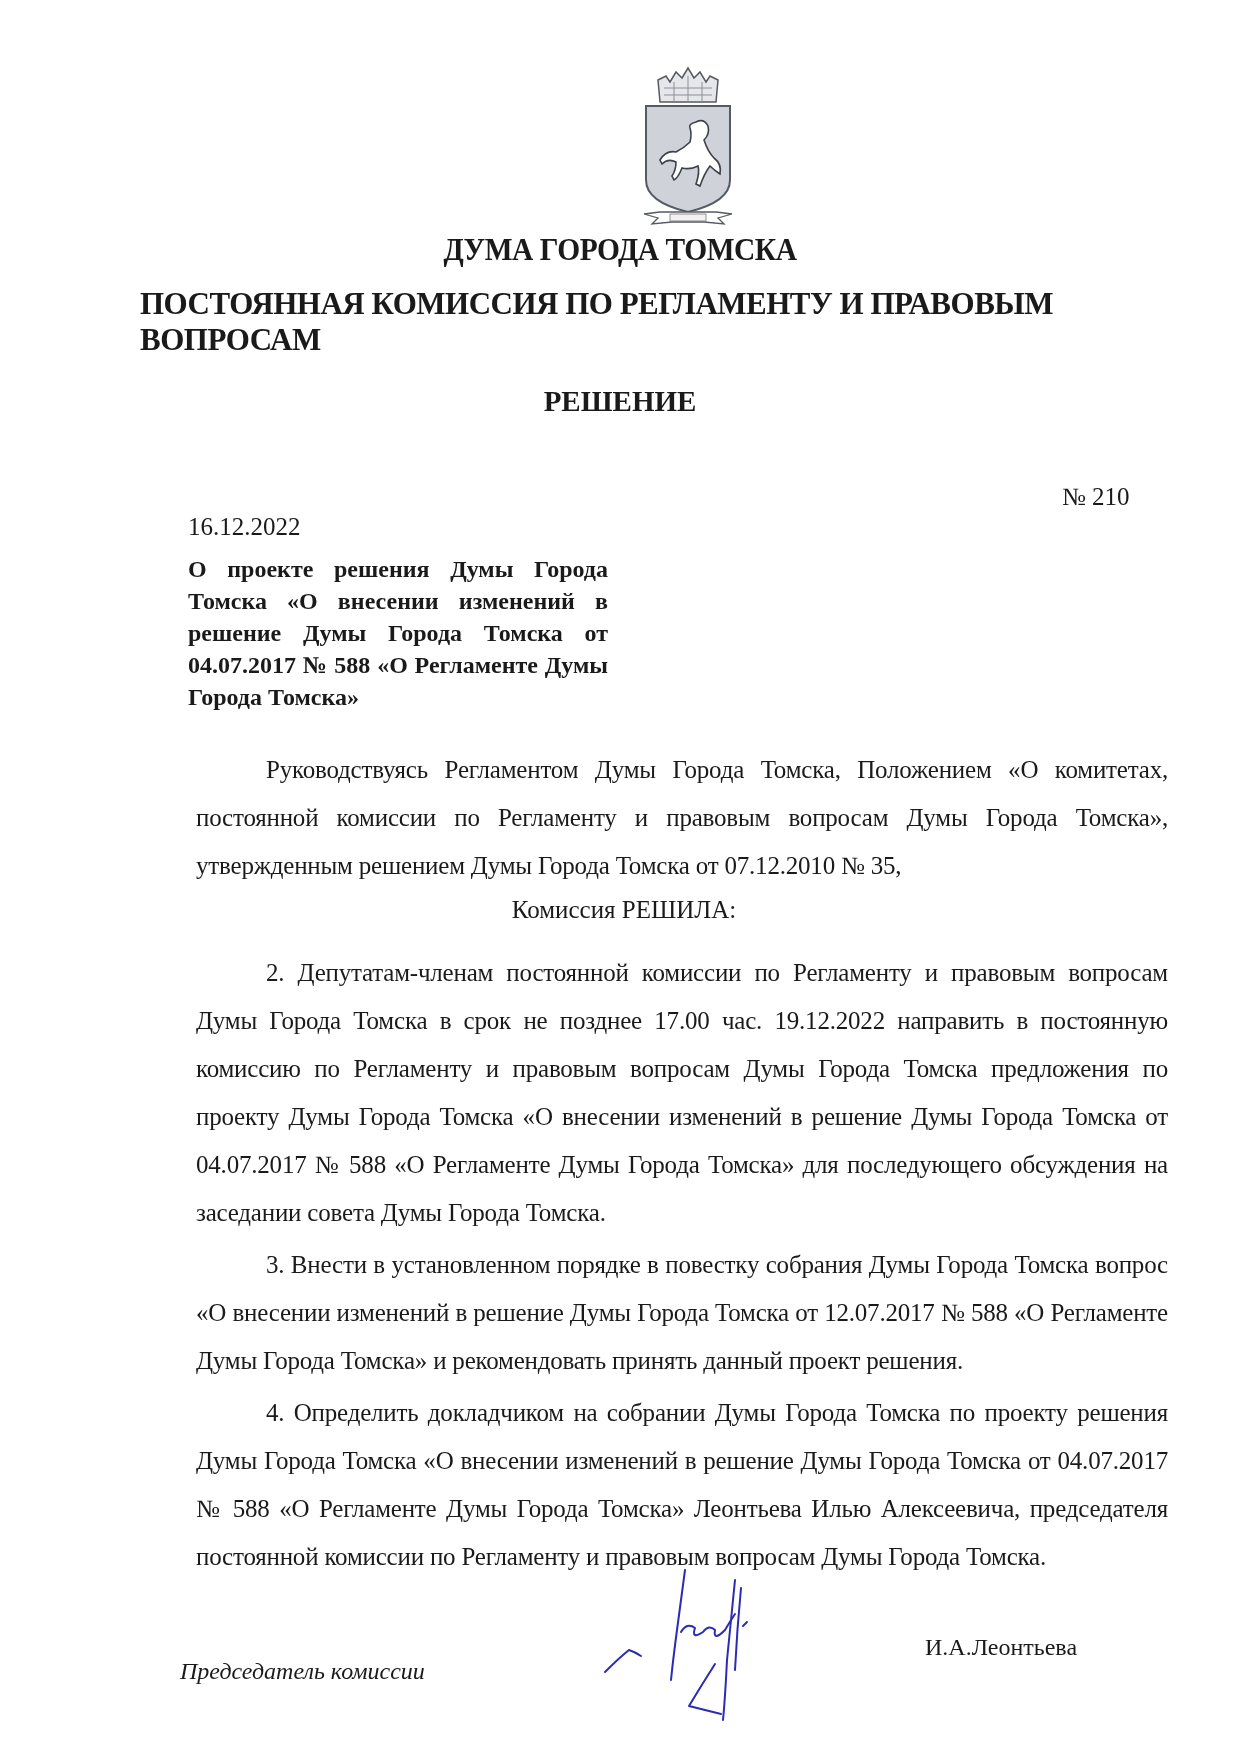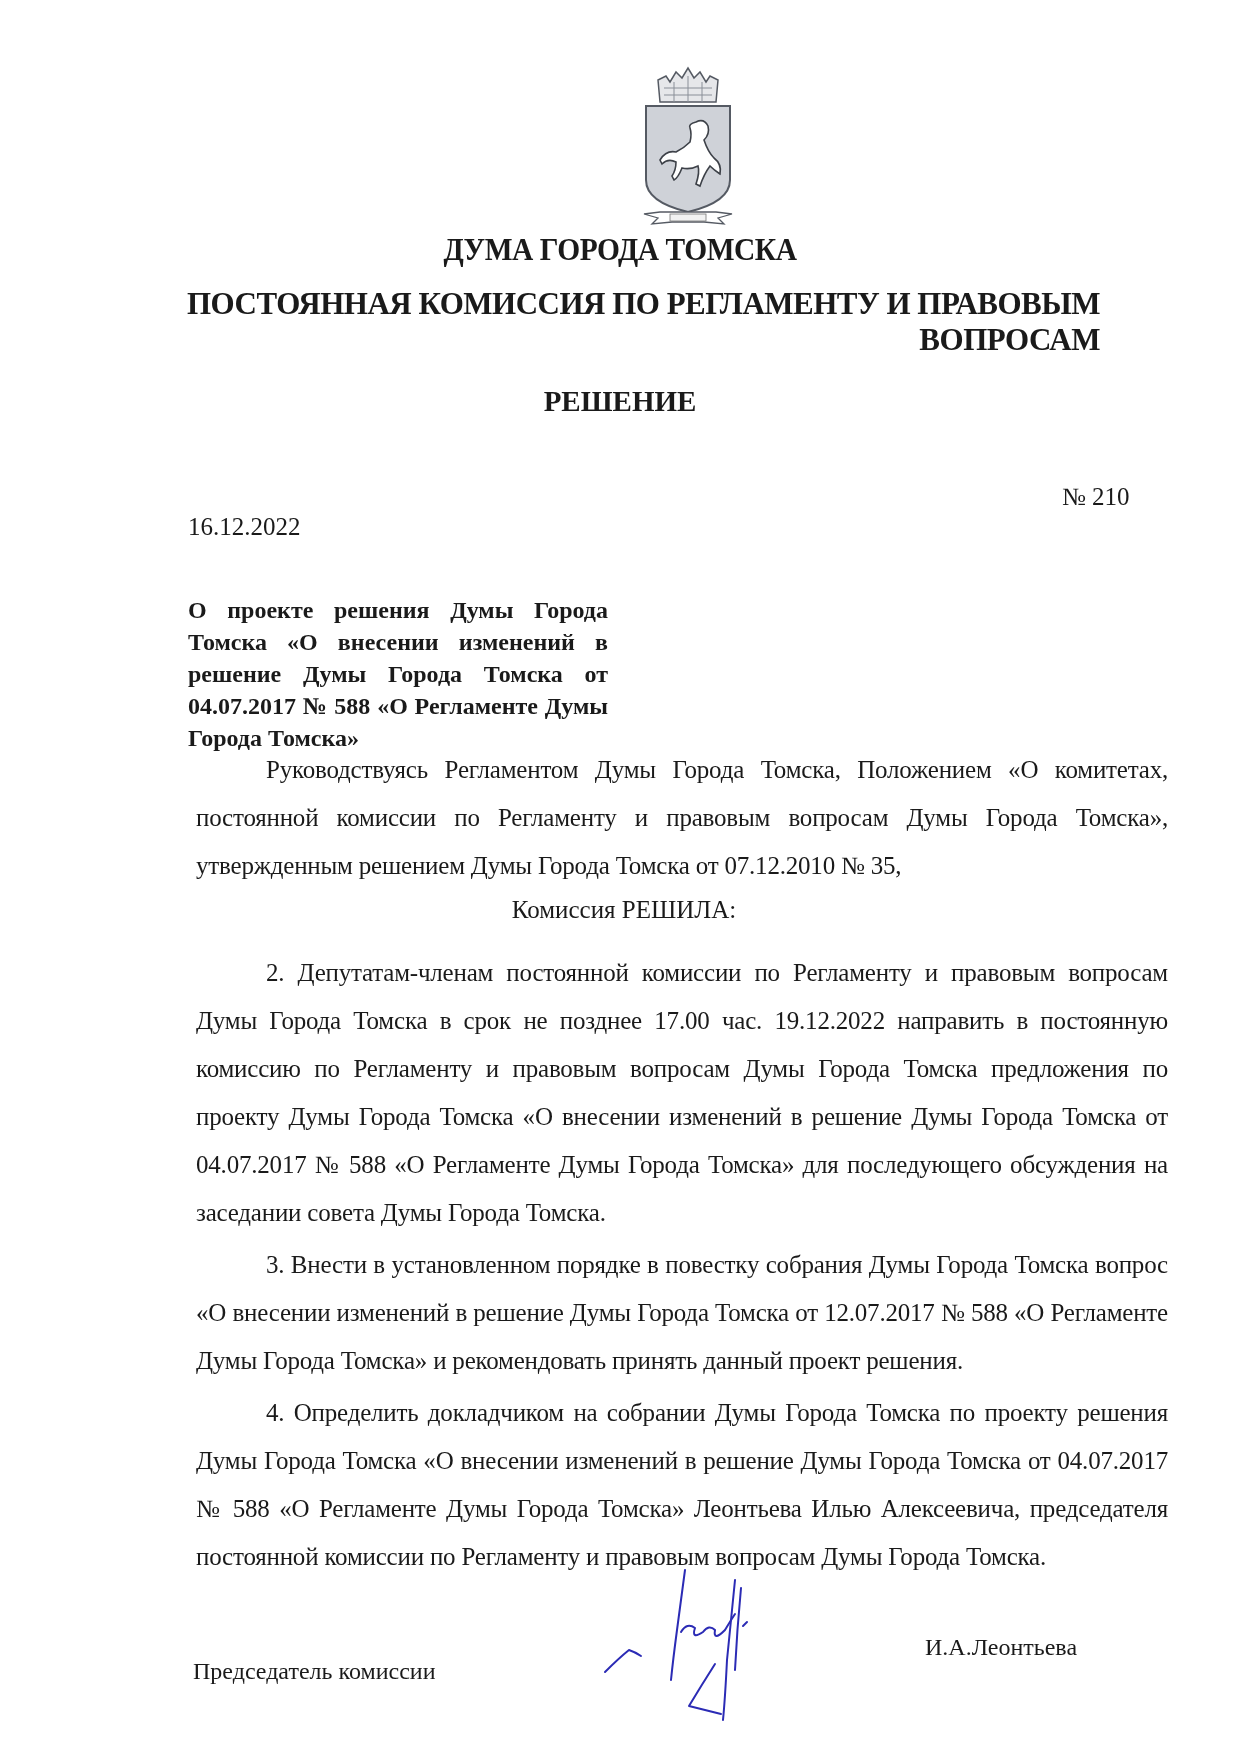--- a/index.html
+++ b/index.html
@@ -7,43 +7,43 @@
     width: 1240px; height: 1753px; position: relative; overflow: hidden;
     font-family: "Liberation Serif", "DejaVu Serif", serif; color: #1a1a1a;
   }
   .abs { position: absolute; }
   .emblem { left: 638px; top: 62px; width: 100px; height: 168px; }
   .h1 {
     left: 0; width: 1240px; top: 232px; text-align: center;
     font-size: 31px; font-weight: bold; letter-spacing: -0.5px; transform: scaleX(0.95);
   }
   .h2 {
-    left: 140px; width: 960px; top: 286px; text-align: right;
+    left: 140px; width: 960px; top: 286px; text-align: left;
     font-size: 31px; font-weight: bold; line-height: 36px; letter-spacing: -0.5px;
   }
   .h3 {
     left: 0; width: 1240px; top: 385px; text-align: center;
     font-size: 29px; font-weight: bold;
   }
   .docnum { left: 1062px; top: 483px; font-size: 25px; text-align: center; }
   .docdate { left: 188px; top: 513px; font-size: 25px; }
   .subject {
     left: 188px; top: 553px; width: 420px;
     font-size: 24px; font-weight: bold; line-height: 32px;
-    text-align: justify; text-align-last: left; margin-top: 41px;
+    text-align: justify; text-align-last: left;
   }
   .body {
     left: 192px; width: 980px; font-size: 25px; line-height: 48px;
     text-align: justify; letter-spacing: -0.2px;
   }
   .p1 { top: 742px; }
   .decided { left: 4px; width: 1240px; top: 896px; text-align: center; font-size: 25px; }
   .items { top: 945px; }
   .indent { text-indent: 70px; margin: 4px; }
-  .sig-label { left: 193px; top: 1658px; font-size: 24px; }
+  .sig-label { left: 180px; top: 1658px; font-size: 24px; font-style: italic; }
   .sig-name { left: 925px; top: 1634px; font-size: 24px; }
   .signature { left: 585px; top: 1560px; width: 190px; height: 170px; }
 </style>
 </head>
 <body>
 
 <div class="abs emblem">
   <svg width="100" height="168" viewBox="0 0 100 168">
 
     <path d="M22 40 L20 18 L28 14 L32 20 L38 10 L44 16 L50 6 L56 16 L62 10 L68 20 L72 14 L80 18 L78 40 Z" fill="#e6e7ea" stroke="#555a63" stroke-width="1.5"></path>

